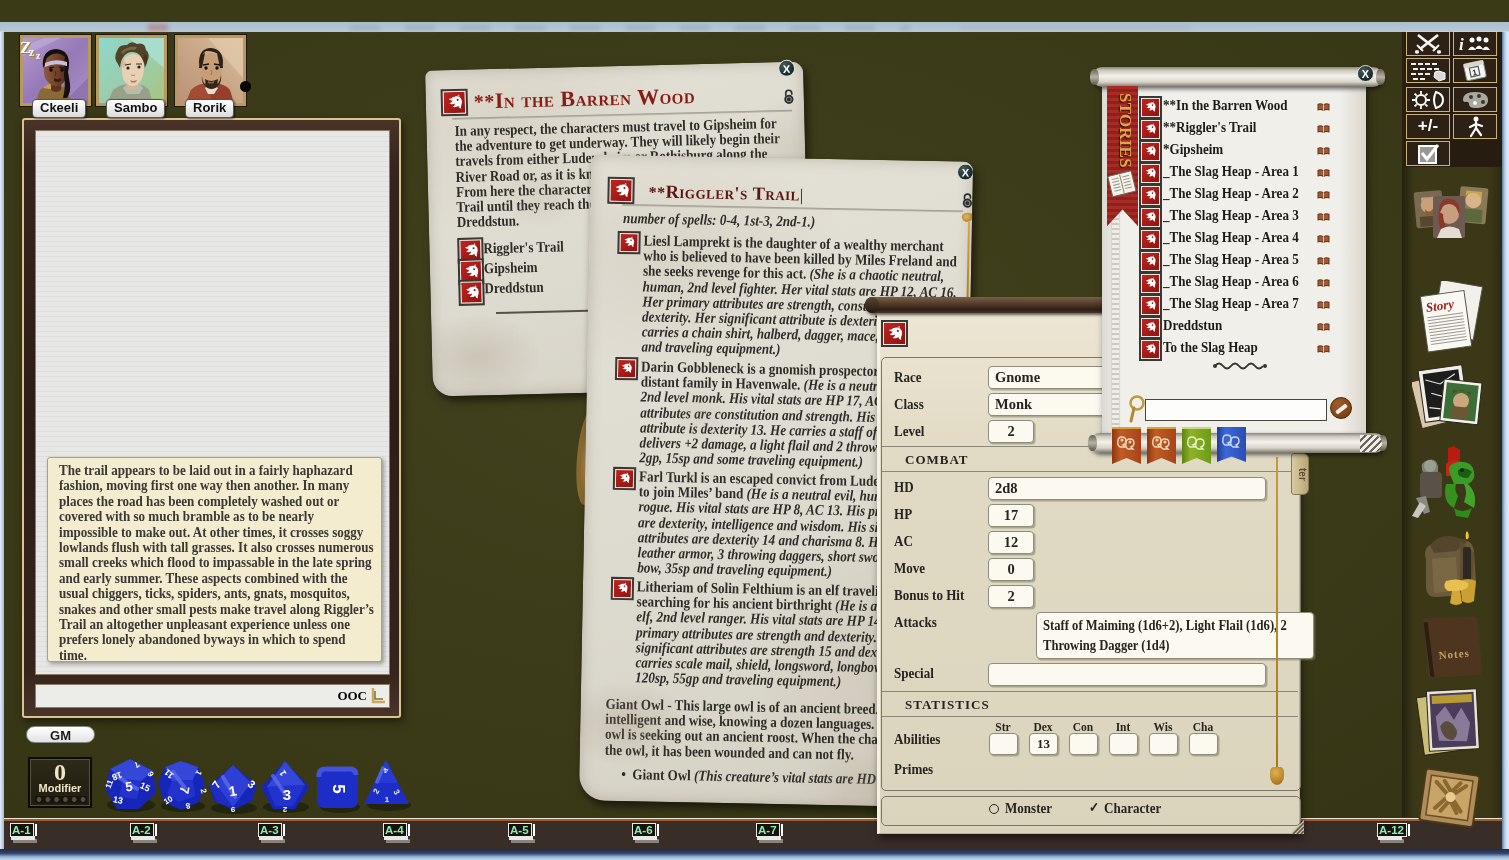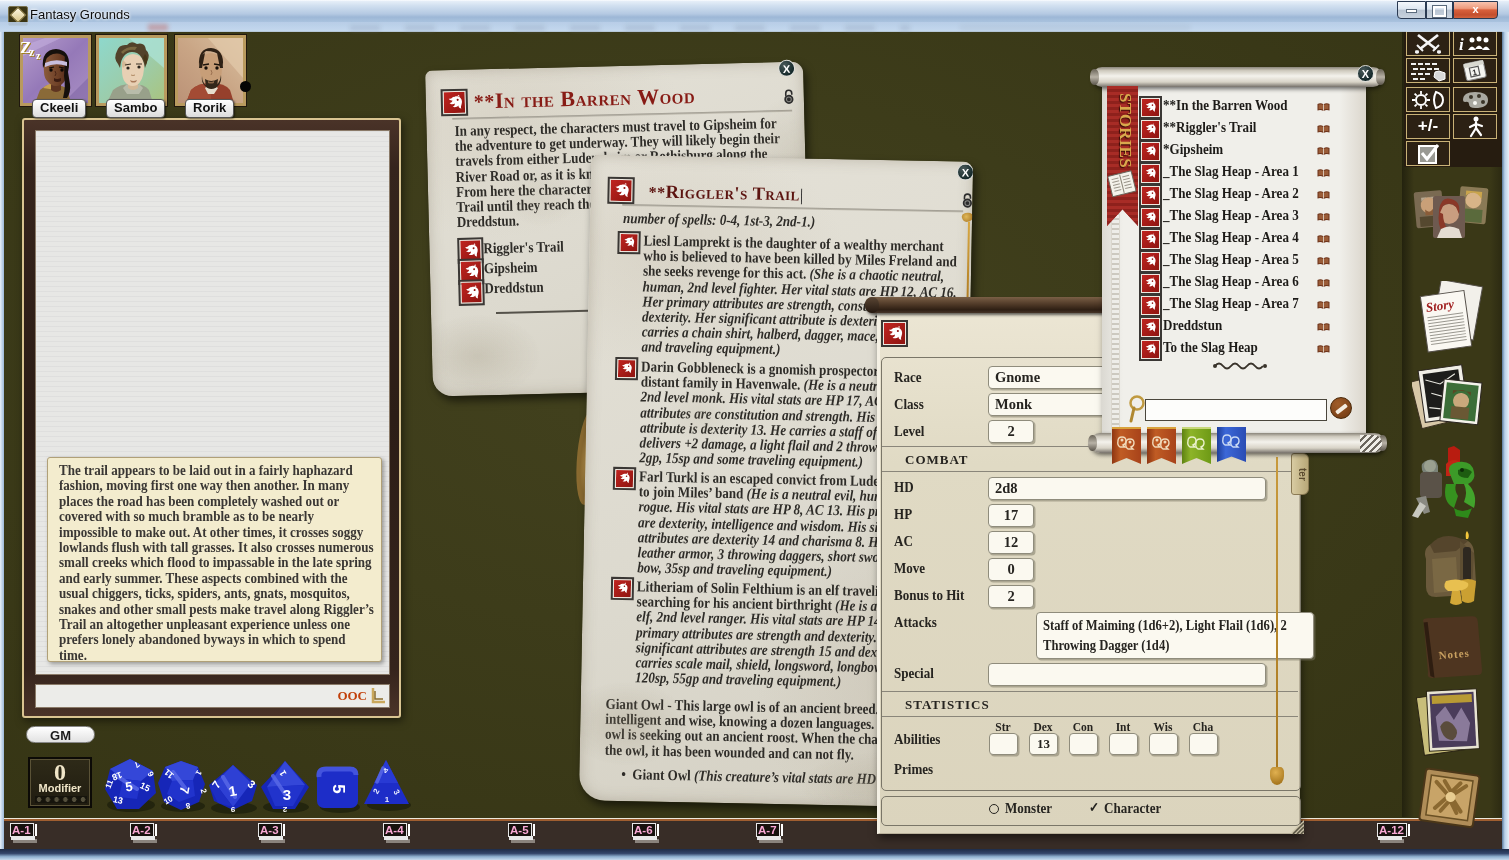--- a/index.html
+++ b/index.html
@@ -28,21 +28,21 @@
   
   #desktop{left:4px;top:31px;width:1498px;height:818px;
     background:
      radial-gradient(ellipse 1200px 700px at 45% 40%, rgba(255,255,230,0.04), rgba(0,0,0,0.12)),
      #3b3a16;
     z-index:0;}
   
   #tabbar{left:4px;top:818px;width:1498px;height:31px;z-index:1;
     background:#382d27;border-top:1px solid #ecE8dc;}
   #tabbar:before{content:"";position:absolute;left:0;top:0;width:100%;height:2px;background:#a05e30;}
-  .tab{position:absolute;top:4px;color:#f9a8d4;font-weight:bold;font-size:12px;}
+  .tab{position:absolute;top:4px;color:#86efac;font-weight:bold;font-size:12px;}
   .tab:after{content:"";position:absolute;left:1px;top:13px;width:24px;height:4px;background:#e8e8e8;box-shadow:2px 3px 0 #8a837c;}
   .tab i{font-style:normal;border:1px solid #e8e8e8;background:#17120e;padding:0 2px 0 1px;font-size:11.5px;}
   .tab u{text-decoration:none;display:inline-block;width:2px;height:12px;background:#fff;margin-left:1px;vertical-align:-2px;}
   
   #sidebar{left:1402px;top:31px;width:100px;height:786px;z-index:1;
     background:linear-gradient(90deg,#23220e,#3a3817 12%,#3a3817 88%,#2c2a12);}
   #btngrid{position:absolute;left:2px;top:0;width:98px;height:136px;background:#261c10;}
   .sbtn{position:absolute;width:44px;height:25px;background:#2c2114;border:1px solid #c9b277;box-sizing:border-box;
      color:#f4f4f4;text-align:center;}
   .bigicon{position:absolute;}
@@ -58,21 +58,21 @@
   #blackdot{position:absolute;left:240px;top:81px;width:11px;height:11px;border-radius:50%;background:#050505;z-index:4;}
   
   #chat{left:22px;top:118px;width:379px;height:600px;z-index:2;
     background:linear-gradient(#4a3328,#35241c 8%,#2c1d16 50%,#35241c 92%,#4a3328);
     border:2px solid #d9c491;border-radius:3px;box-sizing:border-box;box-shadow:2px 3px 8px rgba(0,0,0,.5);}
   #chatpaper{position:absolute;left:11px;top:10px;width:353px;height:543px;background:#e7e7e5;
     background-image:repeating-linear-gradient(180deg,rgba(185,185,190,.18) 0 1px,rgba(255,255,255,0) 1px 5px);
     border:1px solid #8a7a68;}
   #chatinput{position:absolute;left:11px;top:564px;width:353px;height:22px;background:#ecece9;
     border:1px solid #8a7a68;}
-  #ooc{position:absolute;right:22px;top:3px;color:#c2410c;font-weight:bold;font-size:13px;font-family:"Liberation Serif",serif;}
+  #ooc{position:absolute;right:22px;top:3px;color:#000000;font-weight:bold;font-size:13px;font-family:"Liberation Serif",serif;}
   #oocbr{position:absolute;right:2px;top:1px;width:16px;height:19px;}
   #msgbox{position:absolute;left:23px;top:337px;width:335px;height:205px;background:#f3ecce;
     border:1px solid #b0a078;border-radius:3px;box-shadow:2px 2px 4px rgba(0,0,0,.35);box-sizing:border-box;}
   #msgbox div{position:absolute;left:11px;top:5px;font-family:"Liberation Serif",serif;font-weight:bold;
     color:#3a3734;font-size:15px;line-height:15.4px;white-space:pre;transform:scaleX(.87);transform-origin:0 0;}
   
   #gmpill{left:26px;top:726px;width:69px;height:17px;background:linear-gradient(#ffffff,#e2e2e2);border-radius:9px;
     z-index:2;text-align:center;font-weight:bold;font-size:13px;line-height:17px;color:#1a1a1a;border:1px solid #888;box-sizing:border-box;}
   #modbox{left:28px;top:757px;width:64px;height:51px;z-index:2;background:linear-gradient(#2e2a18,#201c10);
     border:2px solid #0c0a06;box-shadow:inset 0 0 0 1px #5a5236;box-sizing:border-box;color:#f0e6c8;text-align:center;}
@@ -911,35 +911,20 @@
   <svg class="die" style="left:359px;top:758px;" width="56" height="54" viewBox="0 0 56 54">
     <ellipse cx="30" cy="47" rx="22" ry="6" fill="rgba(10,15,5,.45)"></ellipse>
     <polygon points="27,2 50,46 5,46" fill="#1d2dc8"></polygon>
     <polygon points="27,2 39,25 15,25" fill="#2e40d8" opacity=".7"></polygon>
     <path d="M24 10 L18 24" stroke="#5a6ae8" stroke-width="3.5" stroke-linecap="round" opacity=".8"></path>
     <text x="27" y="16" font-family="Liberation Sans" font-size="8" font-weight="bold" fill="#e8ecff" text-anchor="middle" transform="rotate(180 27 13)">4</text>
     <text x="17" y="36" font-family="Liberation Sans" font-size="8" font-weight="bold" fill="#e8ecff" text-anchor="middle" transform="rotate(-60 17 33)">2</text>
     <text x="38" y="37" font-family="Liberation Sans" font-size="8" font-weight="bold" fill="#e8ecff" text-anchor="middle" transform="rotate(60 38 34)">3</text>
     <text x="28" y="44" font-family="Liberation Sans" font-size="8" font-weight="bold" fill="#e8ecff" text-anchor="middle">1</text>
   </svg>
-  <div class="abs" id="titlebar">
-    <div id="appicon"></div>
-      <span class="ttxt">Fantasy Grounds</span>
-    <div class="winbtns">
-      <div class="wb min">
-          <span></span>
-        </div>
-      <div class="wb max">
-          <span></span>
-        </div>
-      <div class="wb close">
-          <span>x</span>
-        </div>
-    </div>
-  </div>
   <div class="abs" id="ghost">
     <div style="position:absolute;left:148px;top:2px;width:20px;height:7px;background:#c05a50;opacity:.45;filter:blur(2px);"></div>
     <div style="position:absolute;left:350px;top:3px;width:560px;height:6px;background:repeating-linear-gradient(90deg,#8a9ab0 0 30px,rgba(255,255,255,0) 30px 55px);opacity:.3;filter:blur(2px);"></div>
     <div style="position:absolute;left:960px;top:3px;width:230px;height:5px;background:#9aaabc;opacity:.25;filter:blur(2px);"></div>
   </div>
   <div class="abs" id="leftedge"></div>
   <div class="abs" id="rightedge"></div>
   <div class="abs" id="botedge"></div>
 </div>
 

